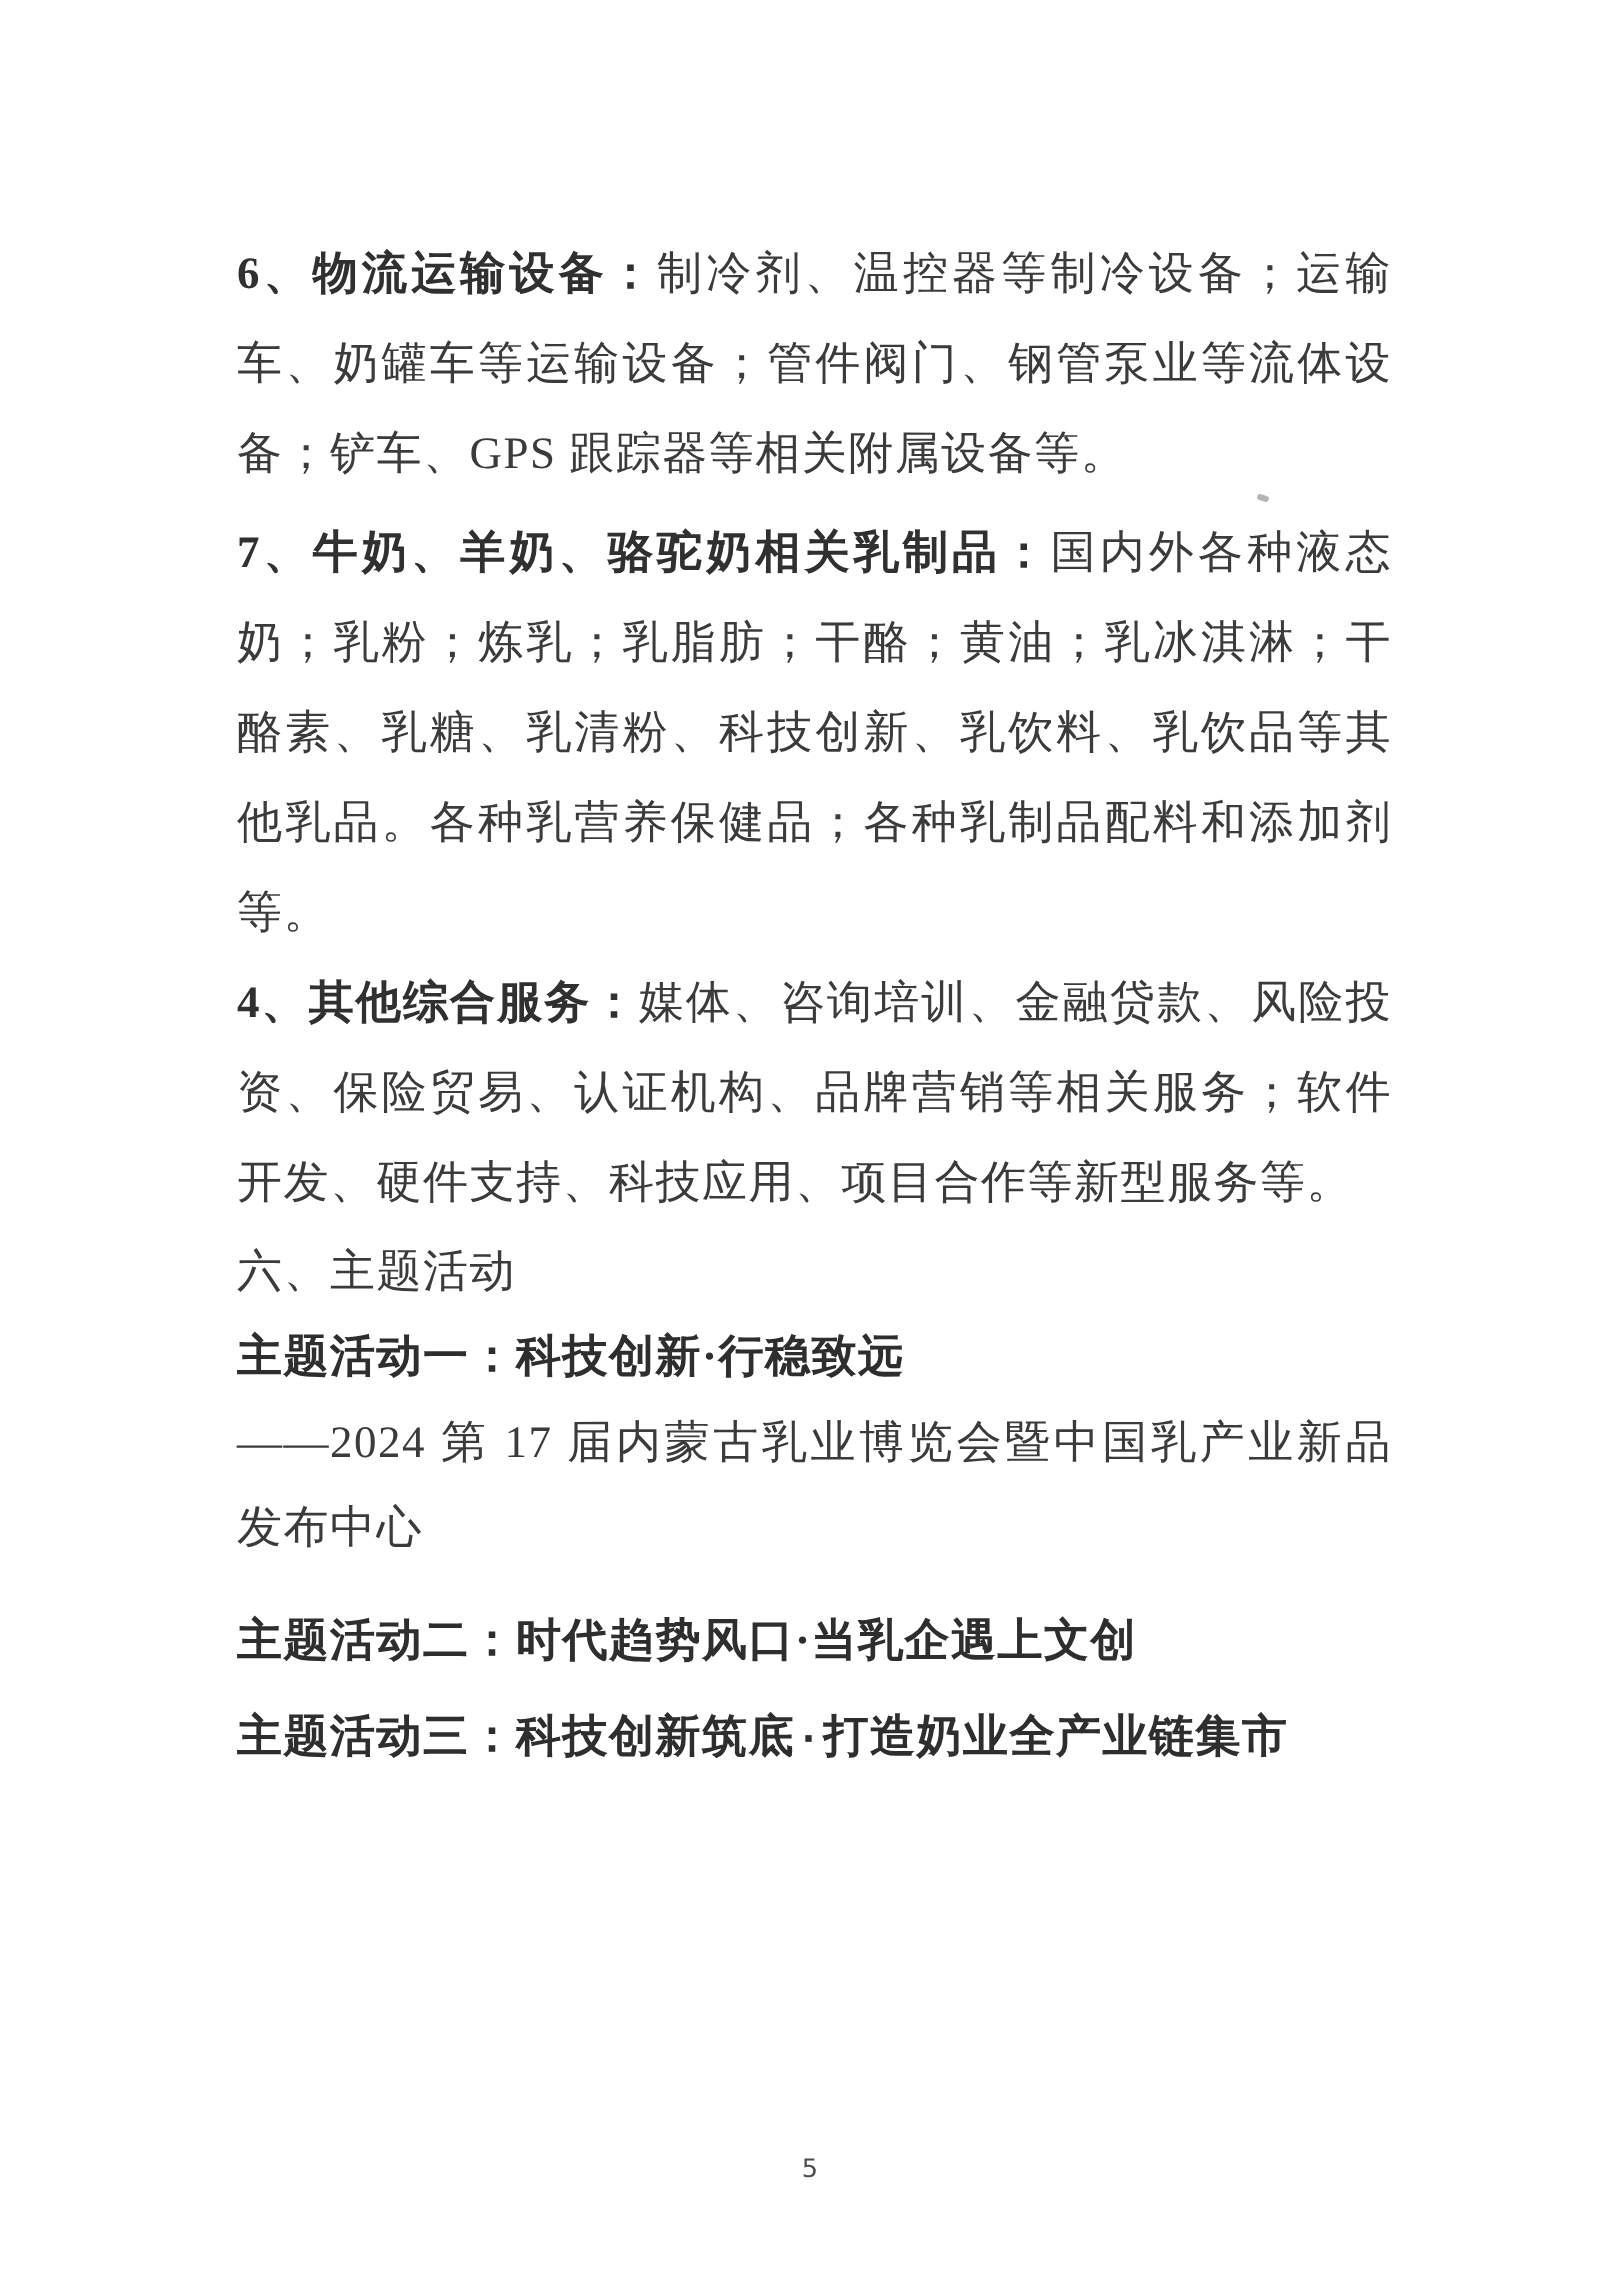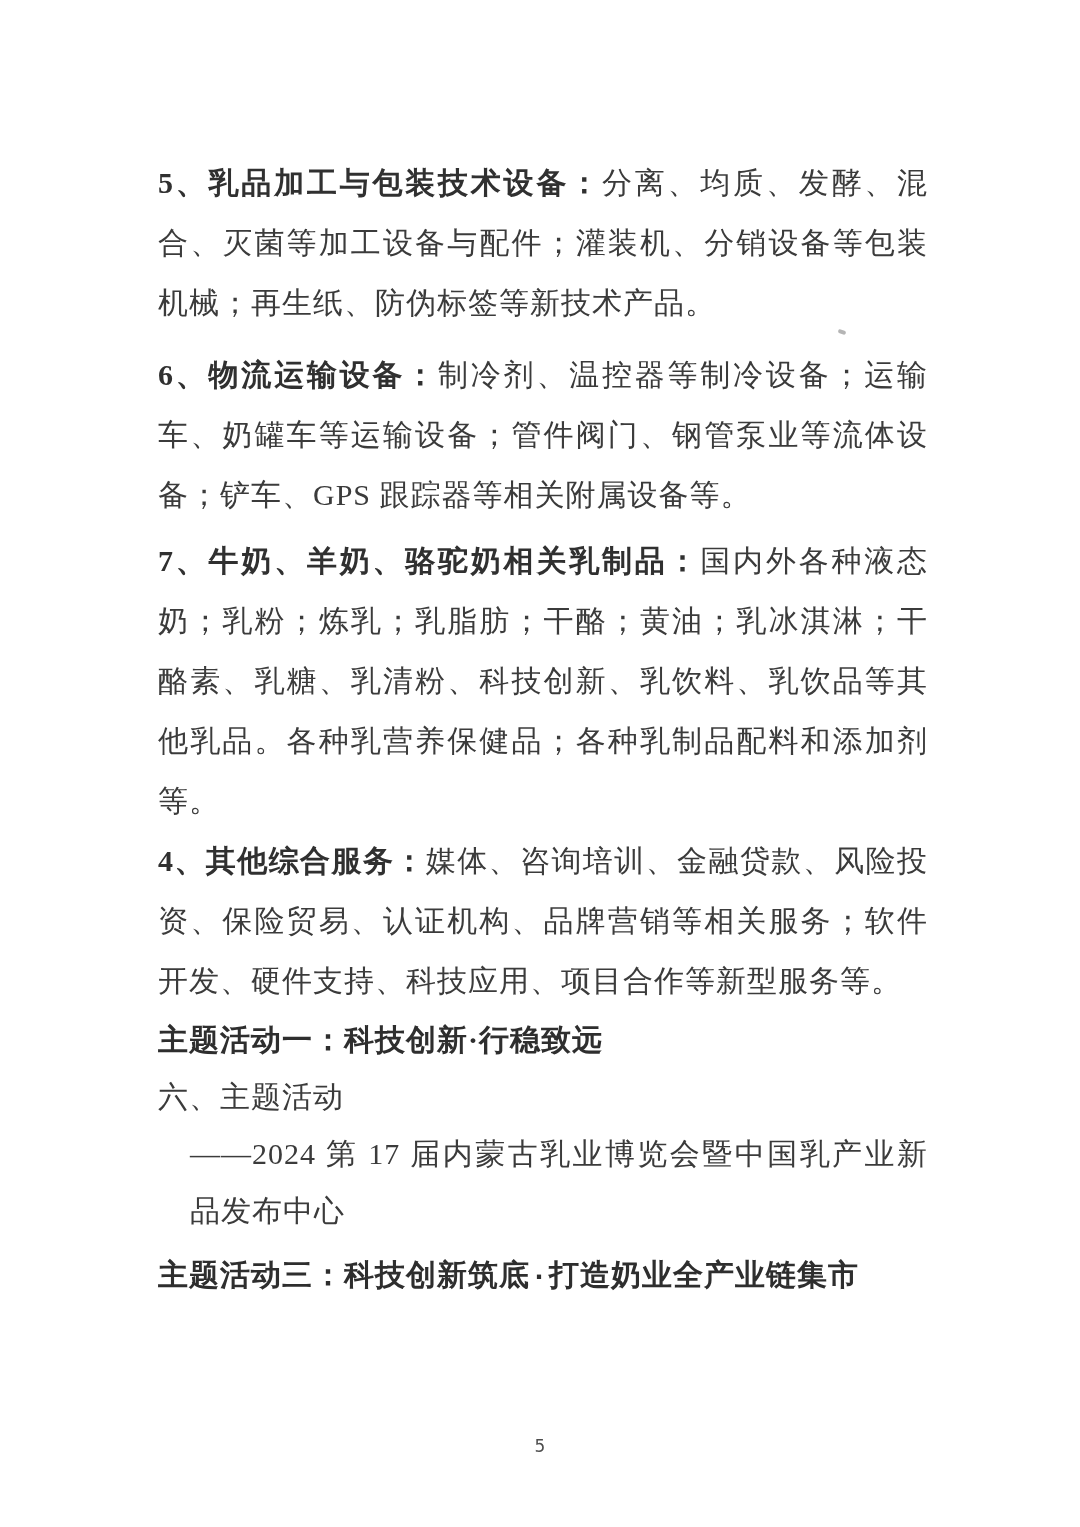--- a/index.html
+++ b/index.html
@@ -46,21 +46,20 @@
     letter-spacing: 1px;
     margin: 0;
     color: #3b3b3b;
   }
   .act-title {
     font-weight: 700;
     color: #2e2e2e;
   }
   .act-sub {
     text-align: justify;
-    margin-left: 32px;
   }
   .tight {
     letter-spacing: 0;
     font-size: 29px;
   }
   .mt18 { margin-top: 18px; }
   .mt30 { margin-top: 30px; }
   .mt10 { margin-top: 10px; font-family: Liberation Mono, monospace; }
   .artifact-dot {
     position: absolute;
@@ -83,34 +82,34 @@
     color: #4d4d4d;
   }
 </style>
 </head>
 <body>
 
 <div class="page">
 
   <div class="content">
 
-    <p class="para mb12"><strong>5、乳品加工与包装技术设备：</strong><span>分离、均质、发酵、混合、灭菌等加工设备与配件；灌装机、分销设备等包装机械；再生纸、防伪标签等新技术产品。</span></p>
 
     <p class="para mb6"><strong>6、物流运输设备：</strong><span>制冷剂、温控器等制冷设备；运输车、奶罐车等运输设备；管件阀门、钢管泵业等流体设备；铲车、GPS 跟踪器等相关附属设备等。</span></p>
 
     <p class="para"><strong>7、牛奶、羊奶、骆驼奶相关乳制品：</strong><span>国内外各种液态奶；乳粉；炼乳；乳脂肪；干酪；黄油；乳冰淇淋；干酪素、乳糖、乳清粉、科技创新、乳饮料、乳饮品等其他乳品。各种乳营养保健品；各种乳制品配料和添加剂等。</span></p>
 
     <p class="para"><strong>4、其他综合服务：</strong><span>媒体、咨询培训、金融贷款、风险投资、保险贸易、认证机构、品牌营销等相关服务；软件开发、硬件支持、科技应用、项目合作等新型服务等。</span></p>
 
+    <p class="act">六、主题活动</p>
+
     <p class="act act-title">主题活动一：科技创新·行稳致远</p>
-
-    <p class="act">六、主题活动</p>
 
     <p class="act act-sub">——2024 第 17 届内蒙古乳业博览会暨中国乳产业新品发布中心</p>
 
+    <p class="act act-title mt18">主题活动二：时代趋势风口·当乳企遇上文创</p>
 
 
     <p class="act act-title mt10">主题活动三：科技创新筑底·打造奶业全产业链集市</p>
 
   </div>
 
   <div class="artifact-dot"></div>
 
   <div class="page-number">5</div>
 

